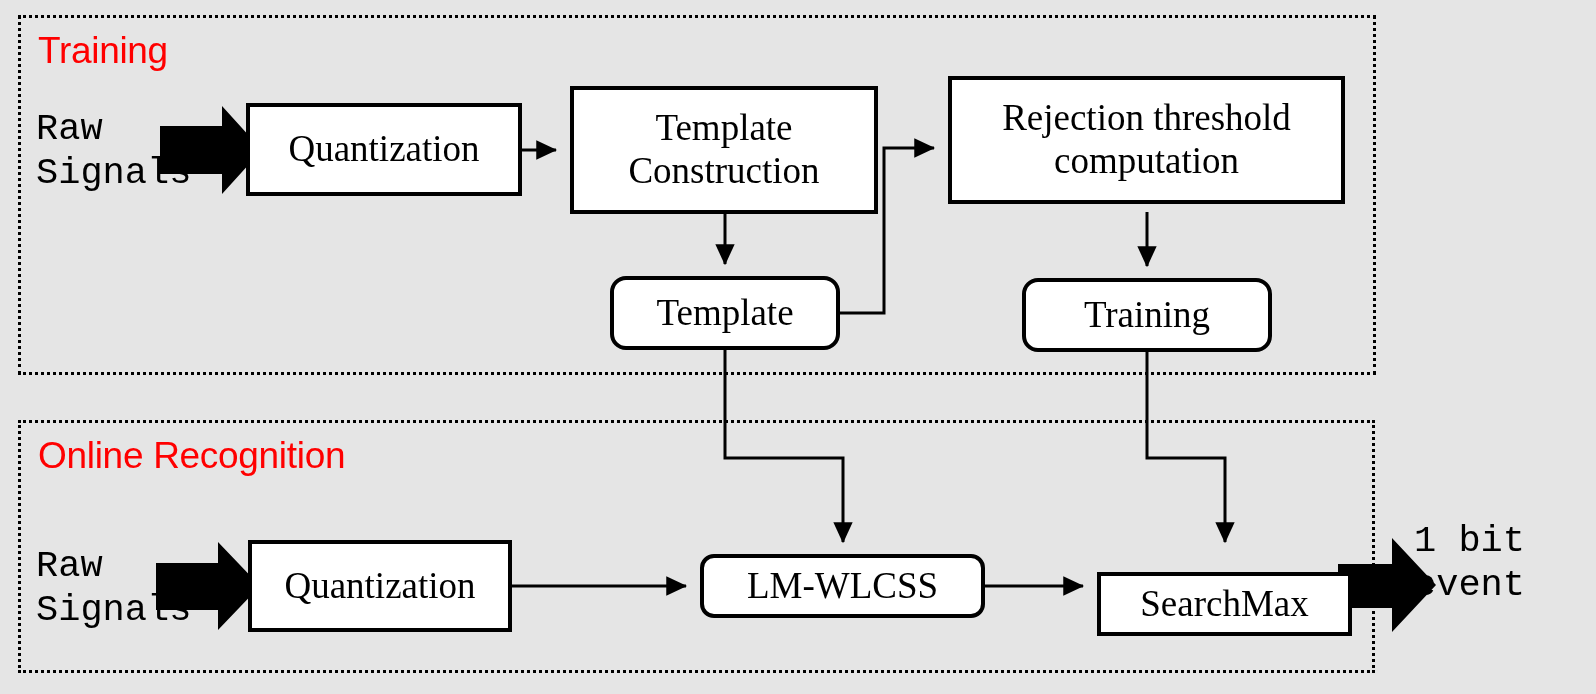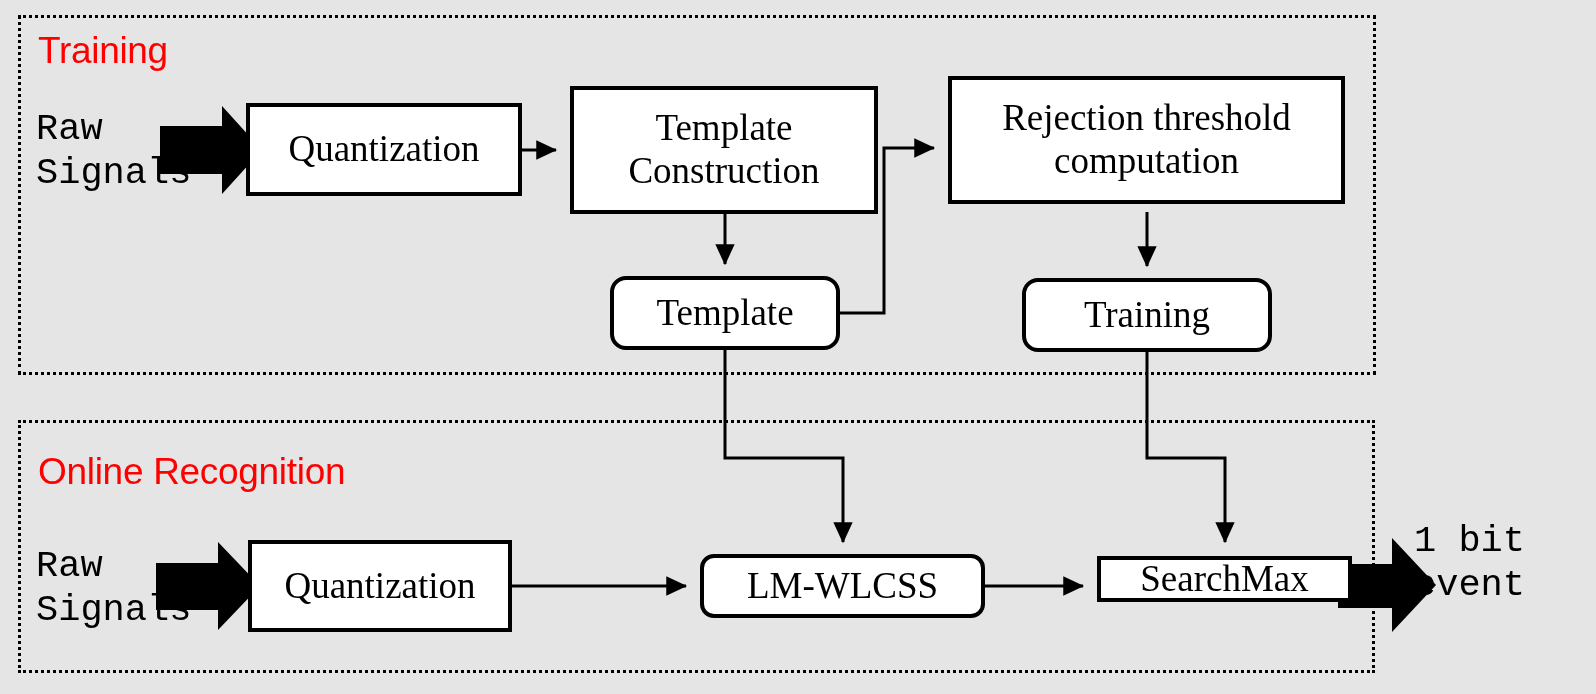--- a/index.html
+++ b/index.html
@@ -28,21 +28,21 @@
   .section-title {
     position: absolute;
     color: #ff0000;
     font-family: "Liberation Sans", "DejaVu Sans", sans-serif;
     font-size: 37px;
     line-height: 1;
     letter-spacing: -0.3px;
     white-space: nowrap;
   }
   #title-training { left: 38px;  top: 32px; }
-  #title-online   { left: 38px;  top: 437px; margin-top: 16px; }
+  #title-online   { left: 38px;  top: 437px; }
 
   
   .proc-box {
     position: absolute;
     box-sizing: border-box;
     background: #ffffff;
     border: 4px solid #000000;
     display: flex;
     align-items: center;
     justify-content: center;
@@ -54,21 +54,21 @@
   }
   .proc-box.rounded { border-radius: 16px; }
 
   #box-quant-train   { left: 246px;  top: 103px; width: 276px; height: 93px;  }
   #box-template-cons { left: 570px;  top: 86px;  width: 308px; height: 128px; }
   #box-rejection     { left: 948px;  top: 76px;  width: 397px; height: 128px; }
   #box-template      { left: 610px;  top: 276px; width: 230px; height: 74px;  }
   #box-threshold     { left: 1022px; top: 278px; width: 250px; height: 74px;  }
   #box-quant-online  { left: 248px;  top: 540px; width: 264px; height: 92px;  }
   #box-lmwlcss       { left: 700px;  top: 554px; width: 285px; height: 64px; border-radius: 14px;  }
-  #box-searchmax     { left: 1097px; top: 556px; width: 255px; height: 46px;  }
+  #box-searchmax     { left: 1097px; top: 572px; width: 255px; height: 64px;  }
 
   
   .side-label {
     position: absolute;
     font-family: Liberation Mono, monospace;
     font-size: 37px;
     line-height: 1.18;
     color: #000000;
     white-space: pre-line;
   }

